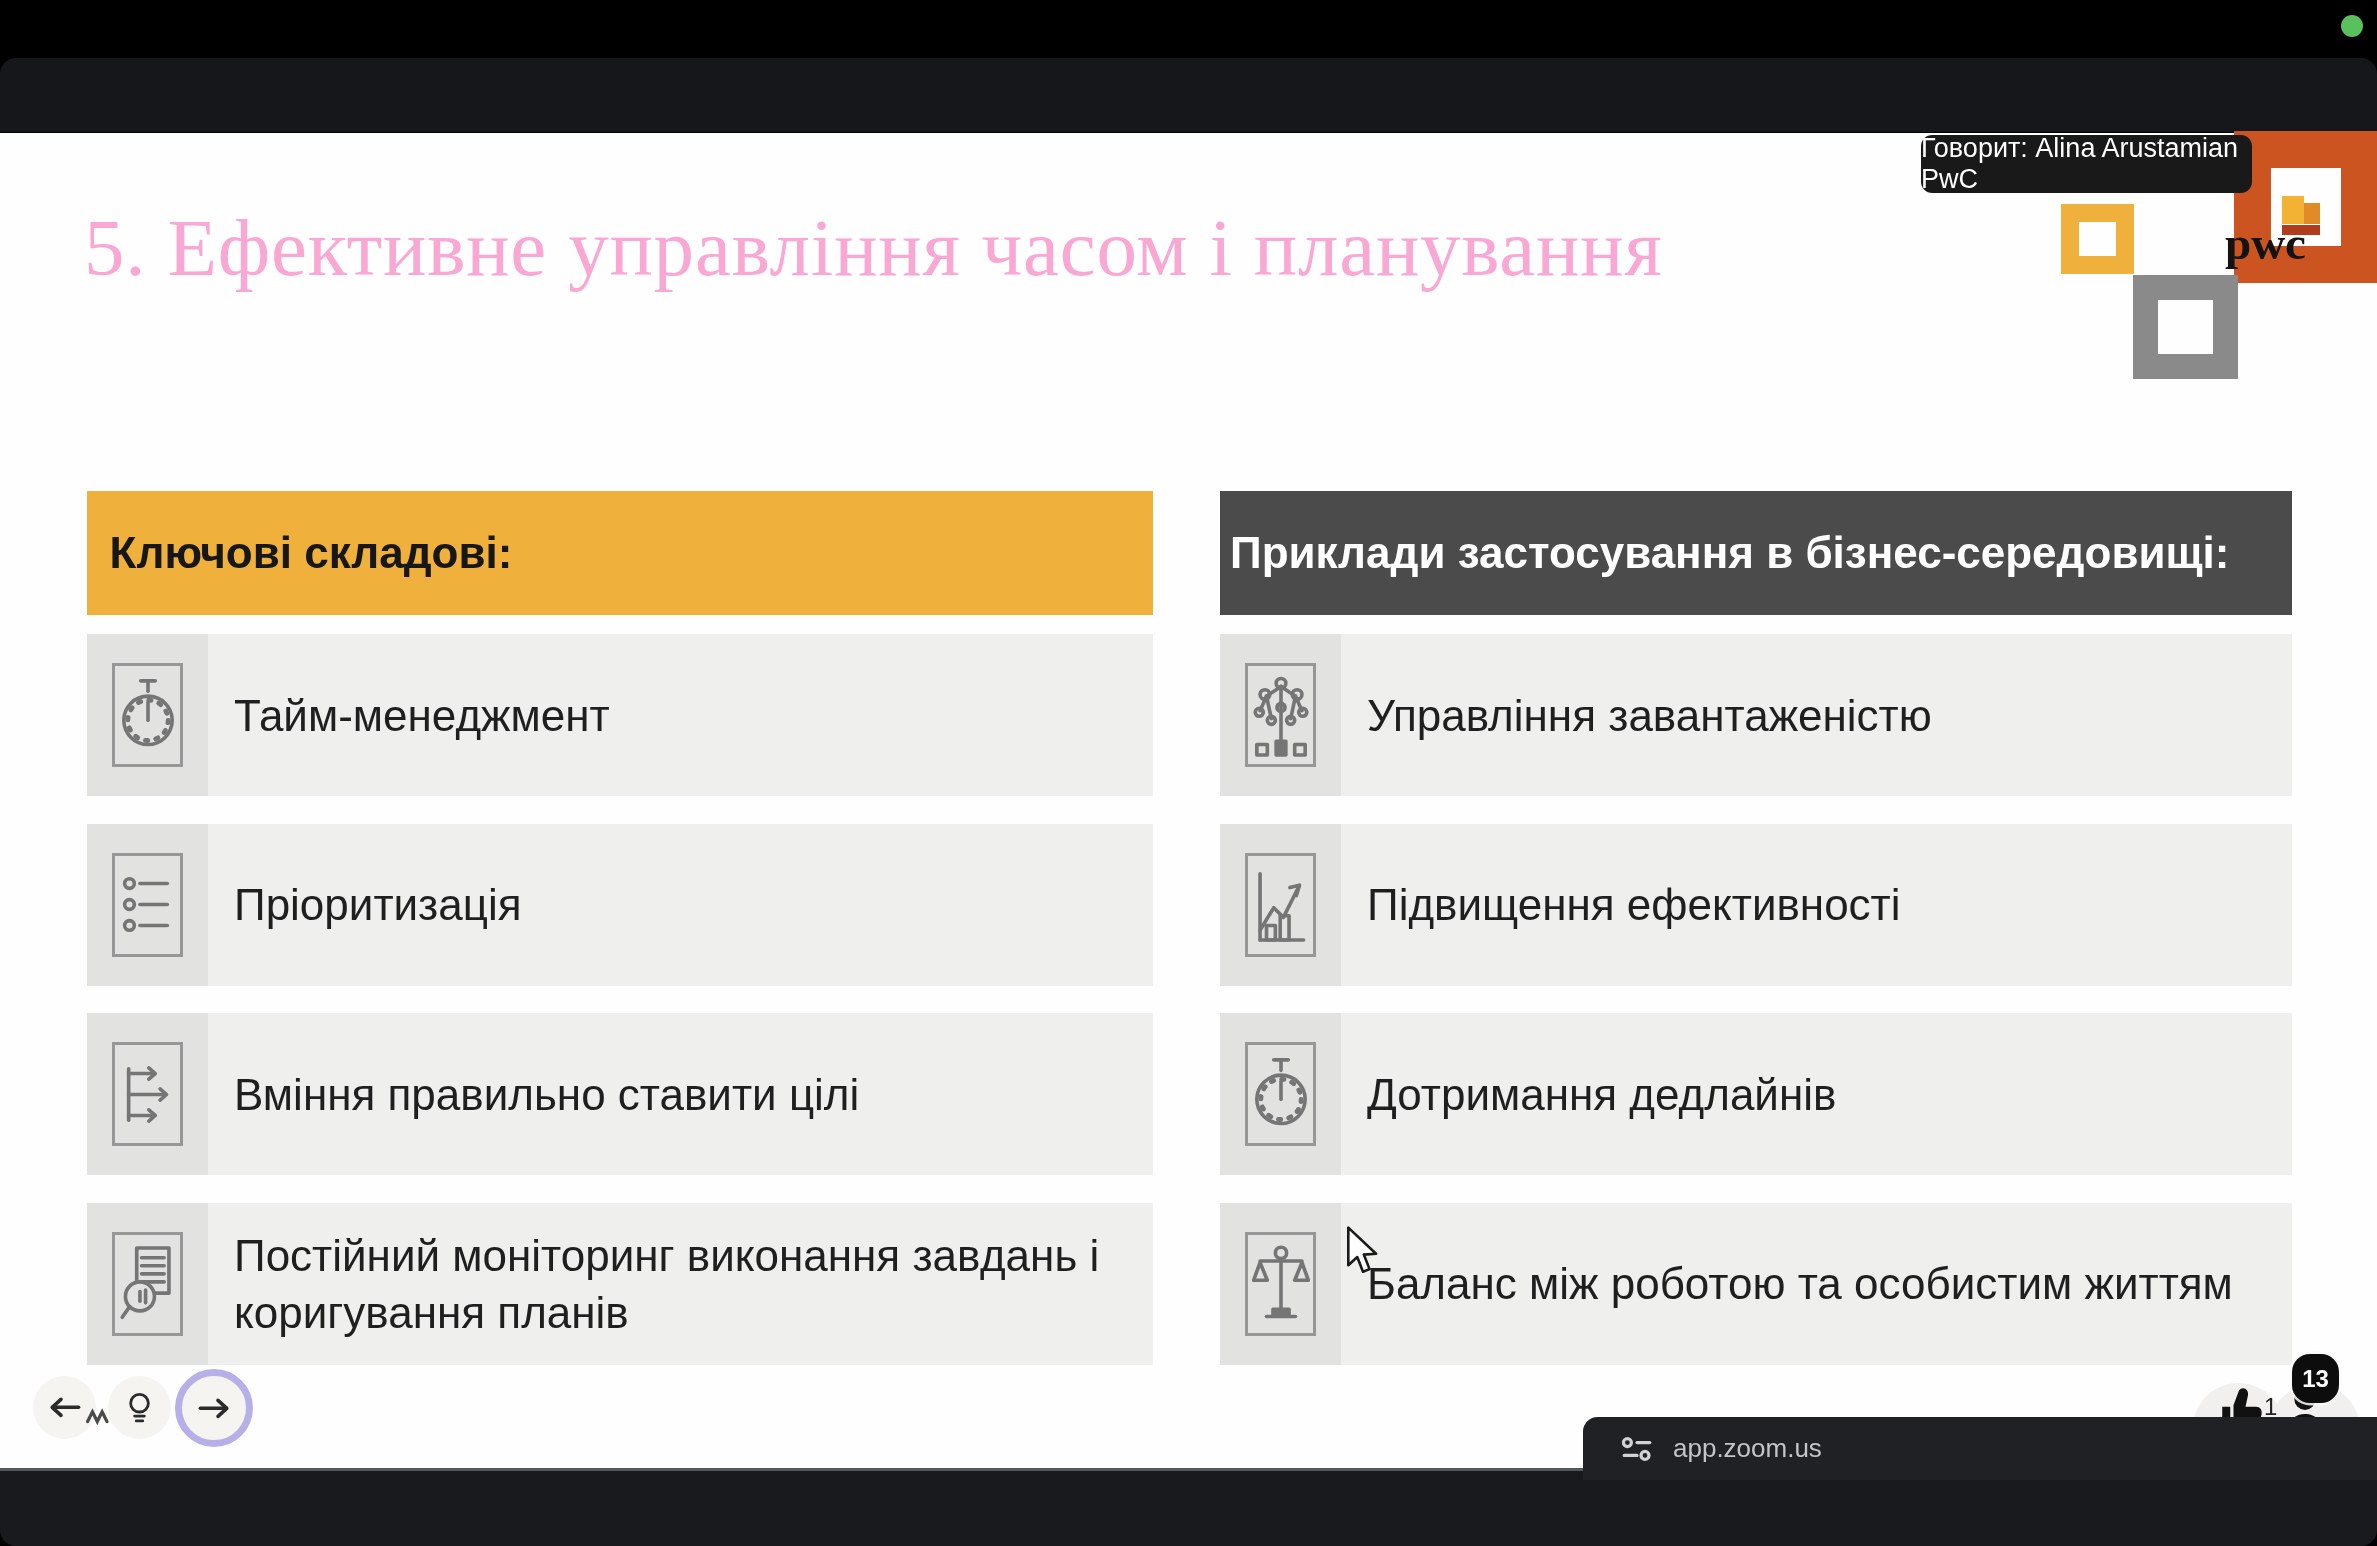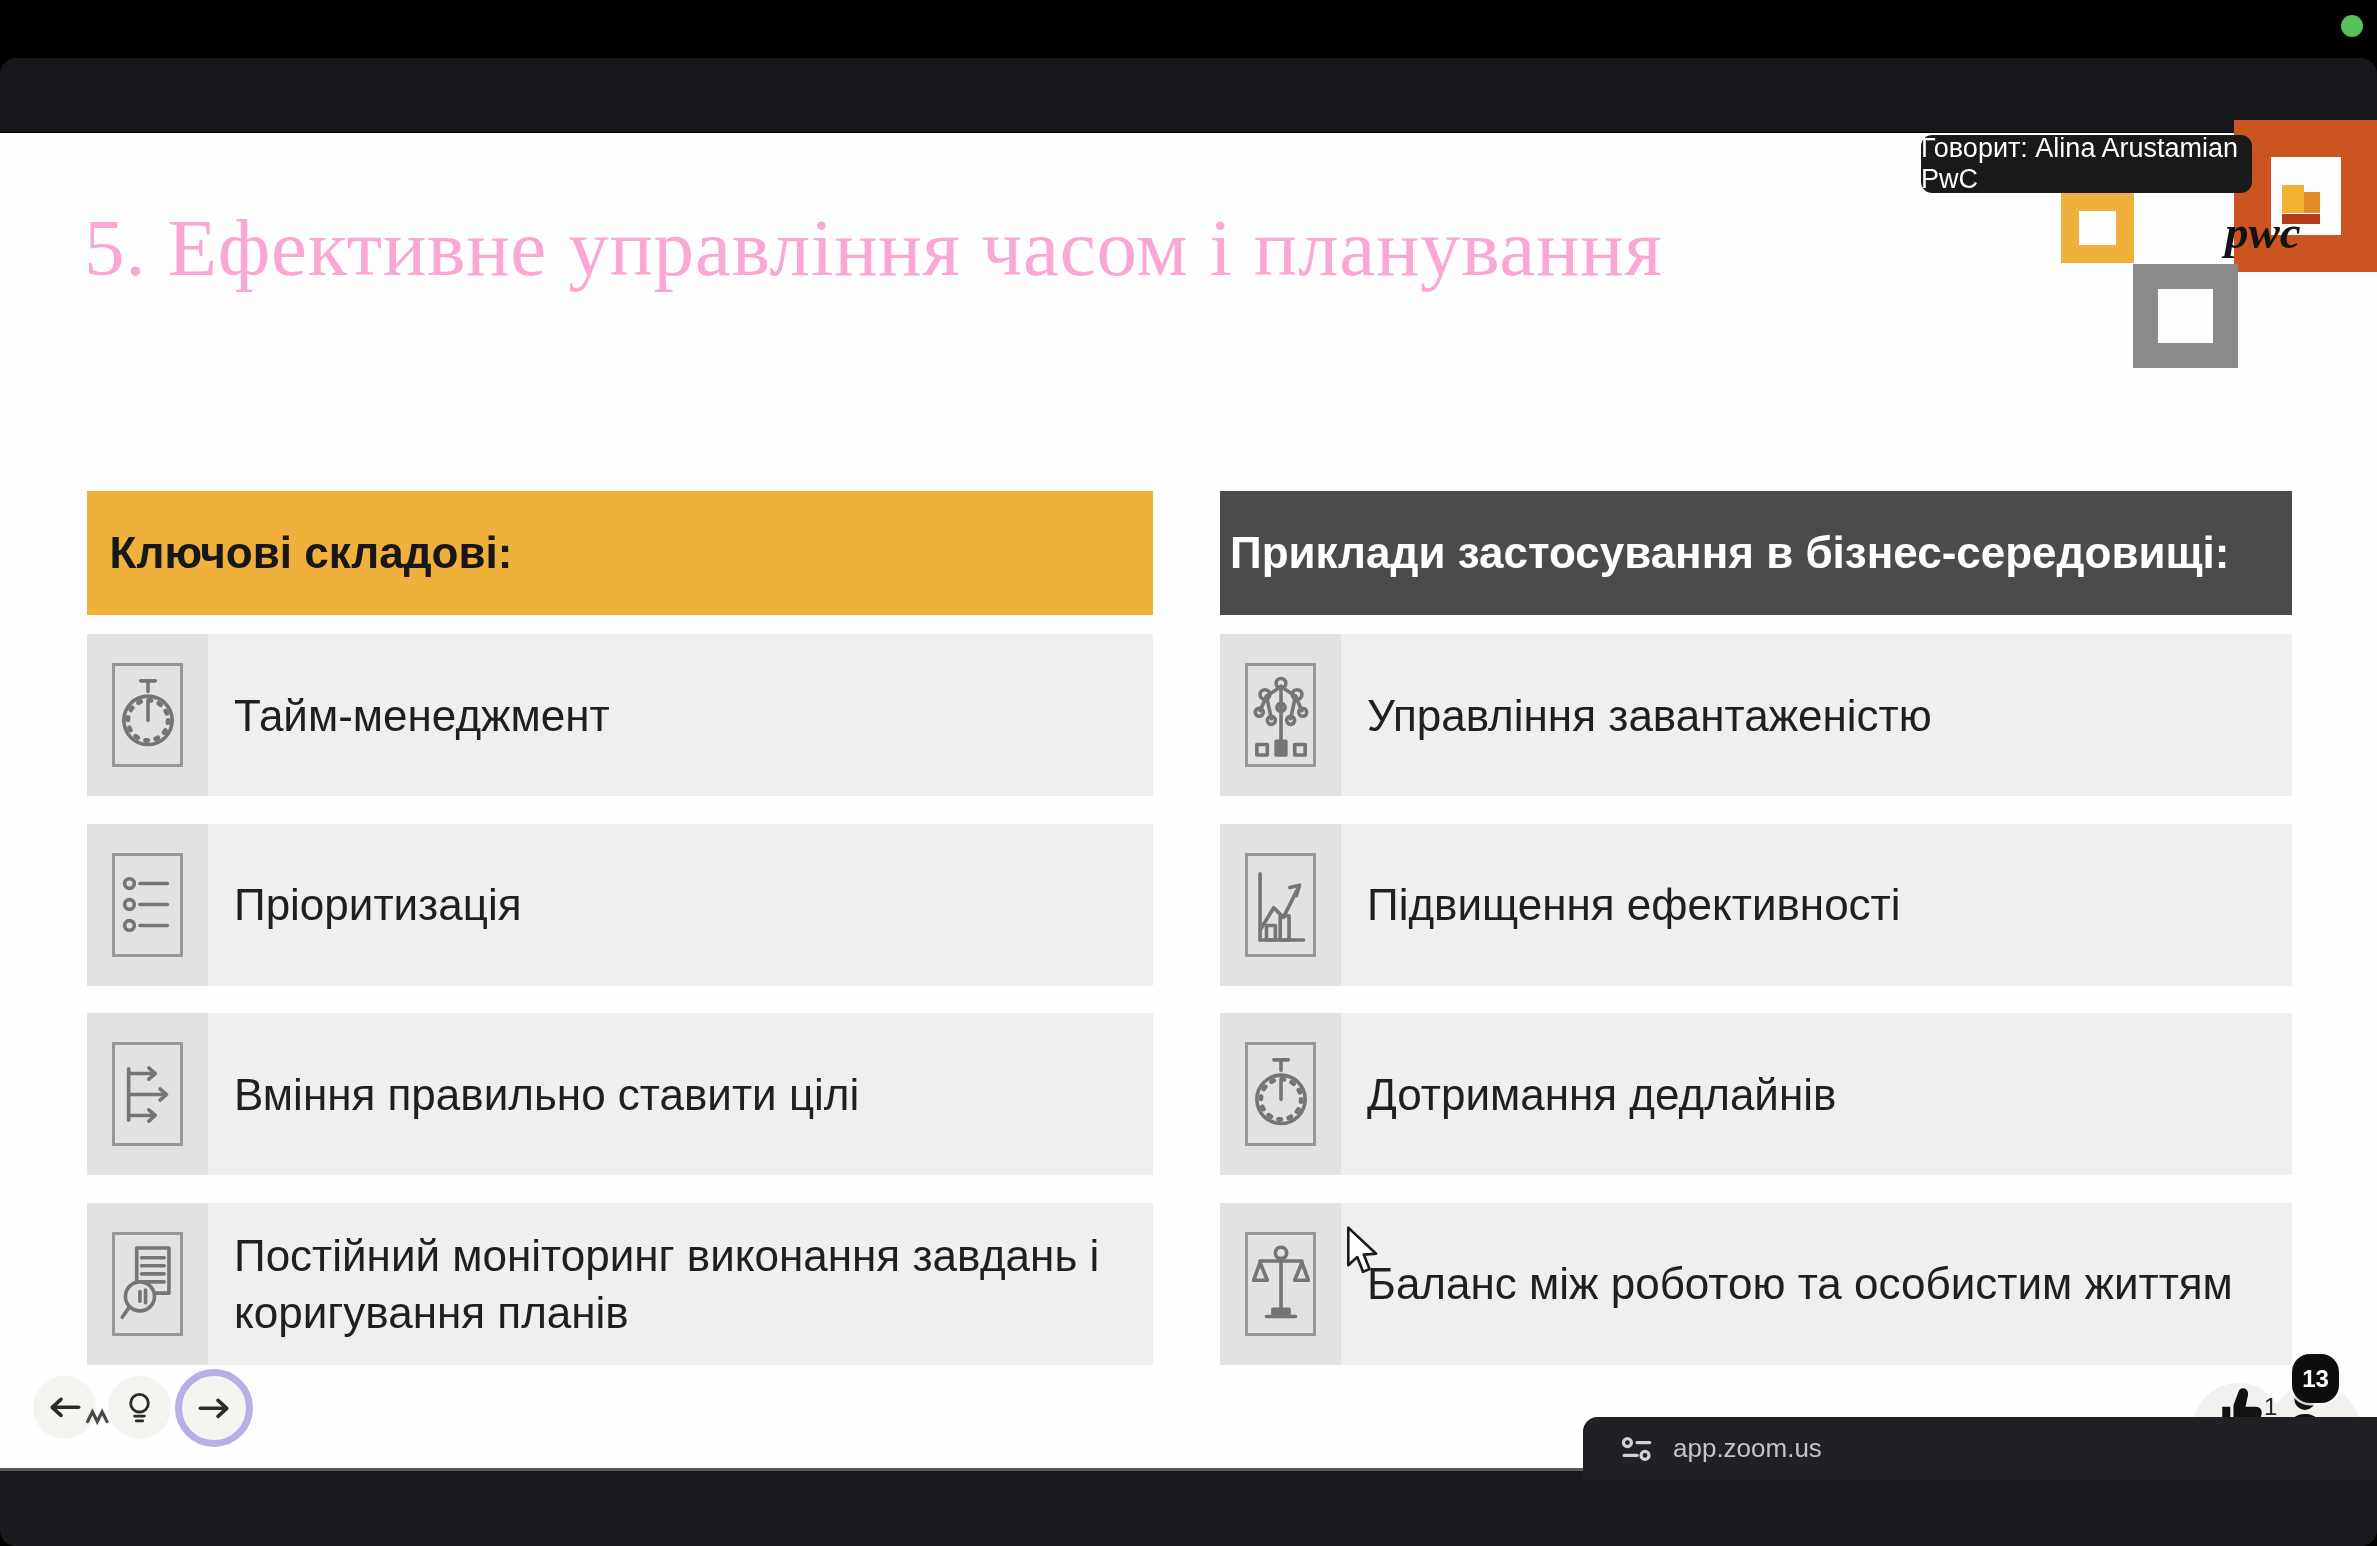--- a/index.html
+++ b/index.html
@@ -13,21 +13,21 @@
   .content{position:absolute;left:0;top:133px;width:2377px;height:1335px;background:#fefefe;}
   .bottom-toolbar{position:absolute;left:0;top:1468px;width:2377px;height:78px;background:#191a1e;
                   border-top:3.2px solid #54575c;border-radius:0 0 16px 16px;box-sizing:border-box;}
   
   .speaker{position:absolute;left:1921px;top:135px;width:331px;height:58px;background:#191919;
            border-radius:11.3px;color:#fff;font-size:27px;display:flex;align-items:center;justify-content:center;z-index:30;}
   
   .slide-title{position:absolute;left:84px;top:202px;width:1941px;font-family:"Liberation Serif",serif;
                font-size:81px;color:#f9a8d4;letter-spacing:0.8px;}
   
-  .logo{position:absolute;left:2054px;top:110px;width:323px;height:267px;font-style:italic;}
+  .logo{position:absolute;left:2054px;top:121px;width:323px;height:267px;}
   .sq{position:absolute;box-sizing:border-box;background:transparent;}
   .sq-orange{left:180px;top:9.7px;width:144px;height:152px;border:37px solid #cb5420;}
   .sq-yellow{left:7.3px;top:83px;width:73px;height:70px;border:18.6px solid #f0b13c;}
   .sq-gray{left:79px;top:154px;width:105px;height:104px;border:25px solid #8a8a8a;}
   .logo-bars-y{left:228px;top:75px;width:22px;height:28px;background:#f3b233;position:absolute;}
   .logo-bars-o{left:250px;top:82px;width:16px;height:21px;background:#e08b27;position:absolute;}
   .logo-bars-r{left:228px;top:104px;width:38px;height:9.7px;background:#b23c1e;position:absolute;}
   .logo-pwc{position:absolute;left:171px;top:95px;font-family:"Liberation Serif",serif;font-weight:bold;
             font-size:47px;color:#131313;}
   

